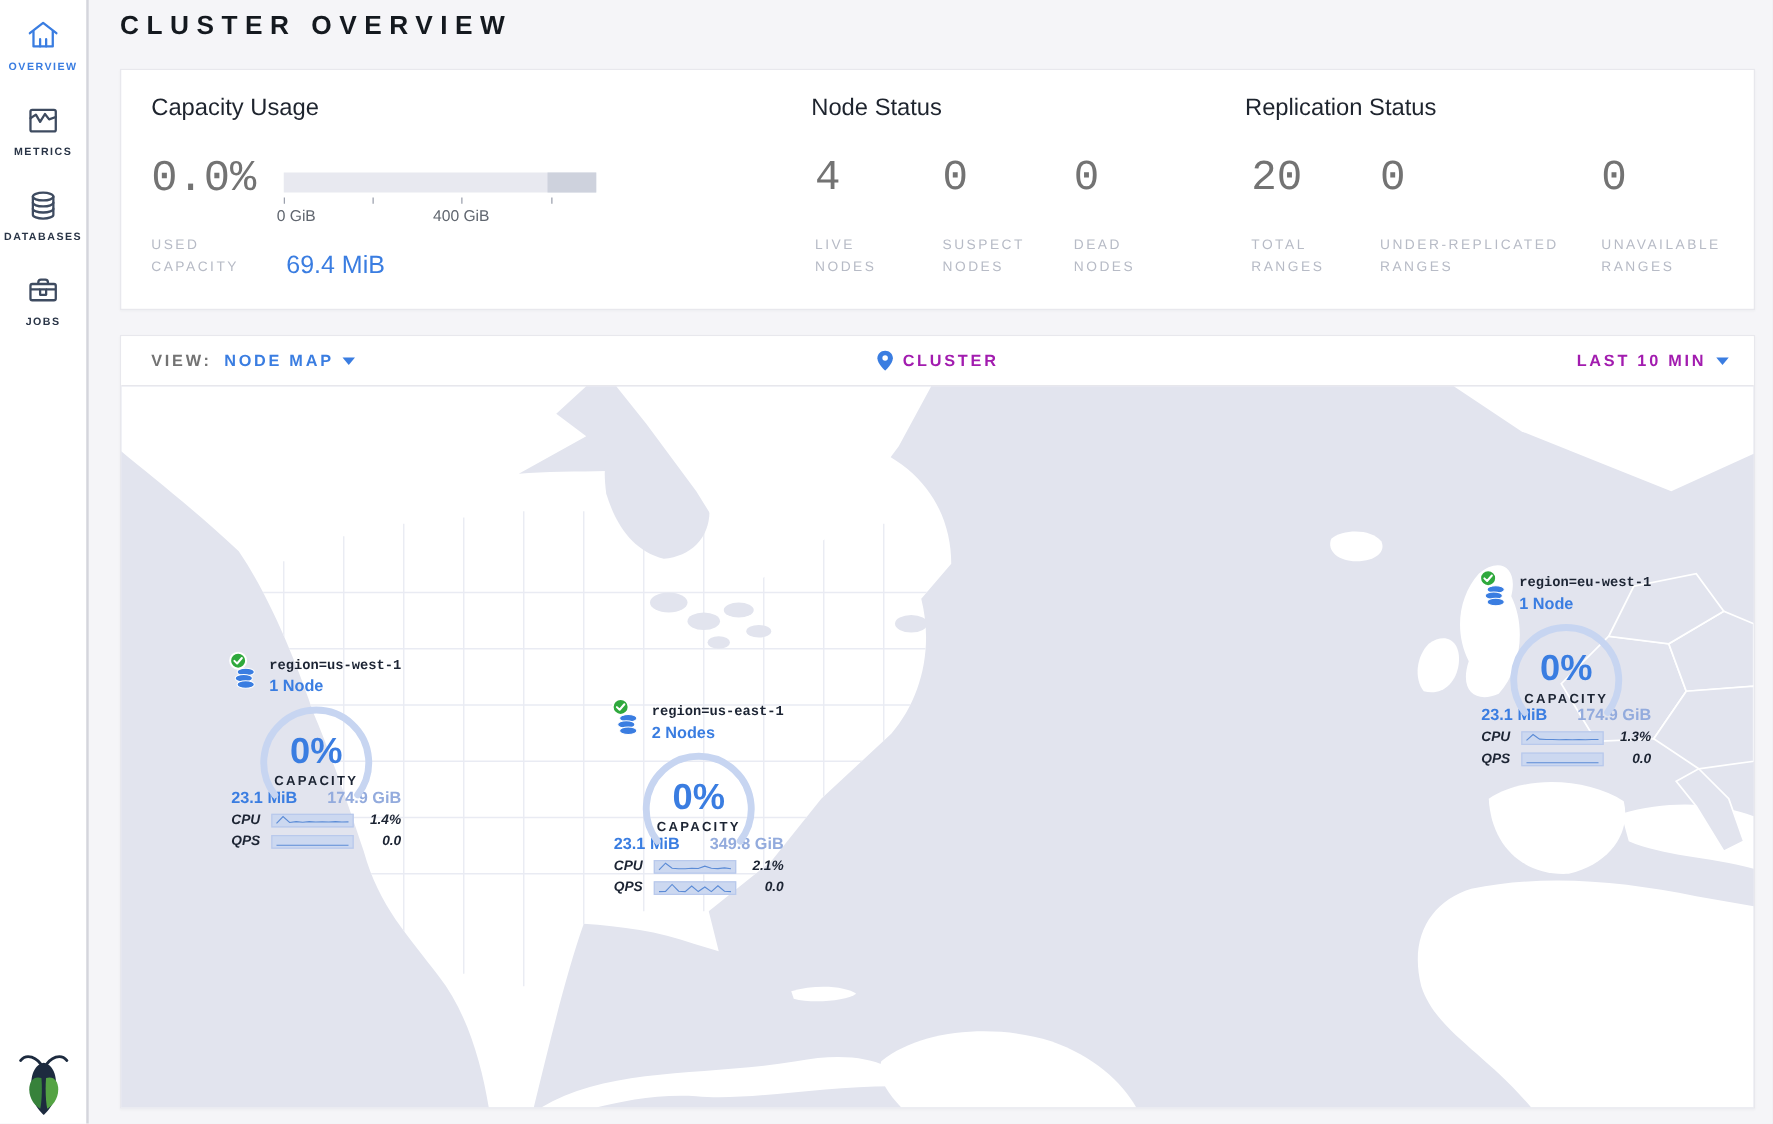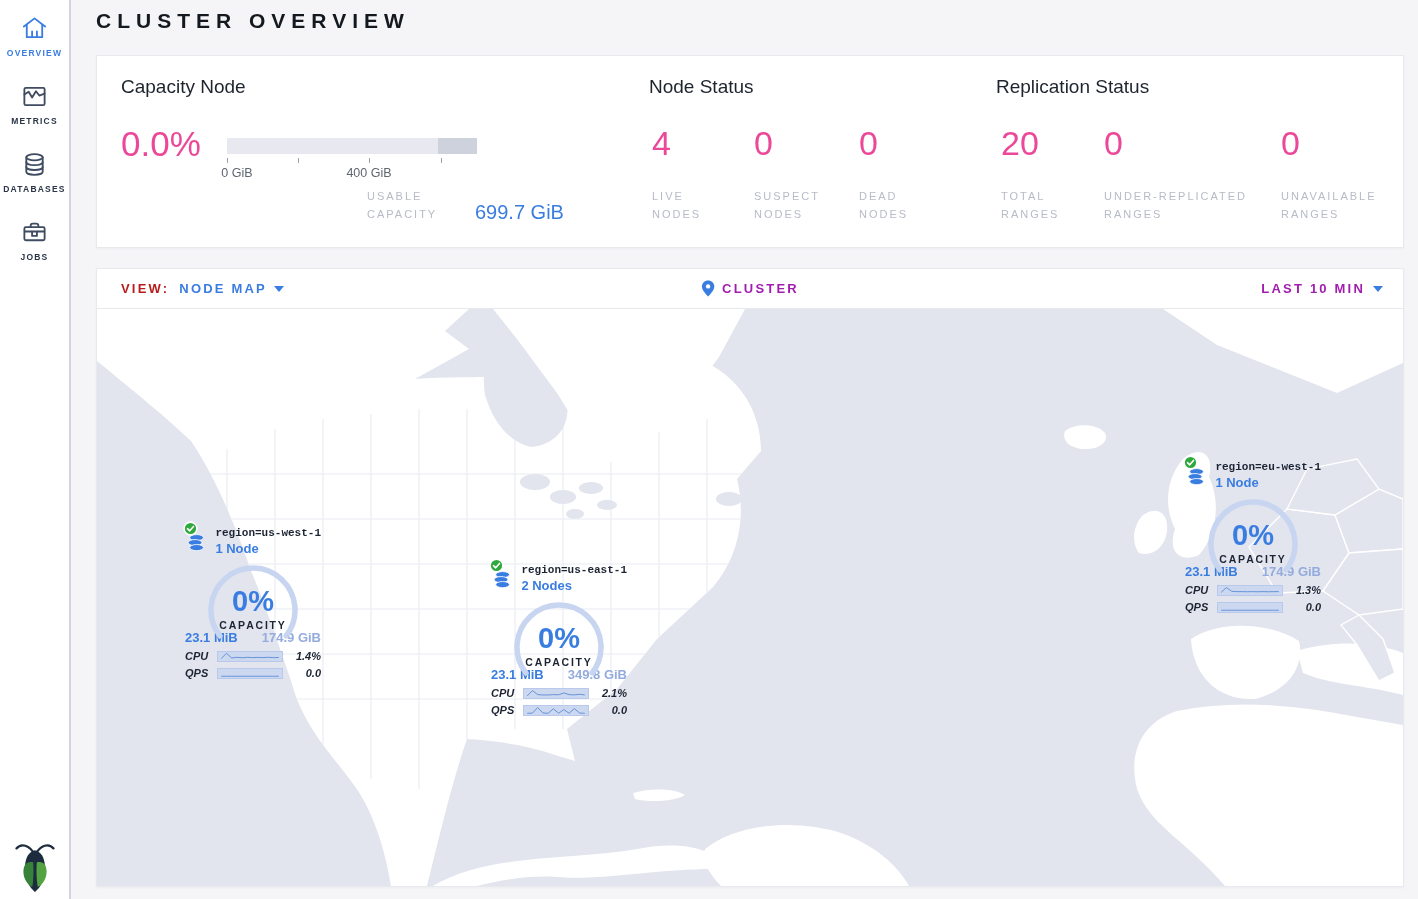--- a/index.html
+++ b/index.html
@@ -25,21 +25,21 @@
 
   .panel { position:absolute; background:#fff; border:1px solid #e8e8ed;
     box-shadow:0 1px 2px rgba(30,40,60,0.04); }
   .summary-panel { left:23px; top:55px; width:1308px; height:193px; }
   .map-panel { left:23px; top:268px; width:1308px; height:619px;
     display:flex; flex-direction:column; }
 
   .sec-title { position:absolute; top:20px; font-size:19px; font-weight:500;
     color:#1e242e; }
   .big-num { position:absolute; top:70px; font-size:34px; font-weight:400;
-    color:#ec4899; line-height:1; }
+    color:#737373; line-height:1;font-family:Liberation Mono, monospace; }
   .stat-label { font-size:11px; font-weight:500; letter-spacing:2px;
     color:#b7bbc6; line-height:1.6; }
   .stat-block { position:absolute; top:132px; }
   .cap-stat { position:absolute; top:132px; display:flex; align-items:flex-end; }
   .cap-stat .stat-label { width:104px; }
   .cap-val { font-size:20px; color:#3a7de1; line-height:1.1; margin-left:4px;
     white-space:nowrap; }
 
   .bar-wrap { position:absolute; left:130px; top:82px; width:294px; height:16px; }
   .bar-track { position:absolute; left:0; top:0; width:250px; height:16px;
@@ -48,21 +48,21 @@
     background:#ced2dd; }
   .bar-tick { position:absolute; top:20px; width:1px; height:5px; background:#9ba0ad; }
   .bar-tick-label { position:absolute; top:28px; transform:translateX(-50%);
     font-size:12.5px; color:#60666f; white-space:nowrap; }
 
   
   .view-bar { height:40px; border-bottom:1px solid #e7e7ec; display:flex;
     align-items:center; position:relative; background:#fff; flex:0 0 auto;
     font-size:13px; letter-spacing:2.2px; }
   .view-left { margin-left:24px; display:flex; align-items:center; gap:10px; }
-  .view-label { color:#b91c1c; font-weight:600; }
+  .view-label { color:#737373; font-weight:600; }
   .view-value { color:#3a7de1; font-weight:700; cursor:pointer;
     display:flex; align-items:center; gap:7px; }
   .view-center { position:absolute; left:50%; transform:translateX(-50%);
     display:flex; align-items:center; gap:7px; color:#a21caf; font-weight:700;
     cursor:pointer; }
   .view-right { position:absolute; right:20px; color:#a21caf; font-weight:700;
     display:flex; align-items:center; gap:8px; cursor:pointer; }
   .caret { width:0; height:0; border-left:5px solid transparent;
     border-right:5px solid transparent; border-top:6px solid #3a7de1; }
 
@@ -143,35 +143,35 @@
       <path d="M20 23 C13.5 21 9.5 25.5 9.5 33 C9.5 41.5 15 47.5 19 49.5 C20.6 42 20.6 29 20 23 Z" fill="#37823b"></path>
       <path d="M24 23 C30.5 21 34.5 25.5 34.5 33 C34.5 41.5 29 47.5 25 49.5 C23.4 42 23.4 29 24 23 Z" fill="#54a343"></path>
     </svg>
   </nav>
 
   <div class="content">
     <h1 class="page-title">CLUSTER OVERVIEW</h1>
 
     <section class="panel summary-panel">
 
-      <div class="sec-title" style="left:24px">Capacity Node</div>
+      <div class="sec-title" style="left:24px">Capacity Usage</div>
       <div class="big-num" style="left:24px; font-size:35px">0.0%</div>
       <div class="bar-wrap">
         <div class="bar-track"></div>
         <div class="bar-dark"></div>
         <div class="bar-tick" style="left:0"></div>
         <div class="bar-tick" style="left:71px"></div>
         <div class="bar-tick" style="left:142px"></div>
         <div class="bar-tick" style="left:214px"></div>
         <div class="bar-tick-label" style="left:10px">0 GiB</div>
         <div class="bar-tick-label" style="left:142px">400 GiB</div>
       </div>
-      <div class="cap-stat" style="left:270px">
-        <div class="stat-label">USABLE CAPACITY</div>
-        <div class="cap-val">699.7 GiB</div>
+      <div class="cap-stat" style="left:24px">
+        <div class="stat-label">USED CAPACITY</div>
+        <div class="cap-val">69.4 MiB</div>
       </div>
 
       <div class="sec-title" style="left:552px">Node Status</div>
       <div class="big-num" style="left:555px">4</div>
       <div class="big-num" style="left:657px">0</div>
       <div class="big-num" style="left:762px">0</div>
       <div class="stat-block stat-label" style="left:555px; width:80px">LIVE NODES</div>
       <div class="stat-block stat-label" style="left:657px; width:90px">SUSPECT NODES</div>
       <div class="stat-block stat-label" style="left:762px; width:80px">DEAD NODES</div>
 

